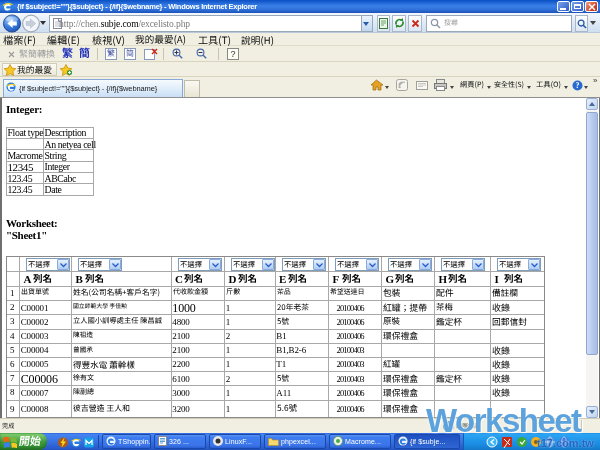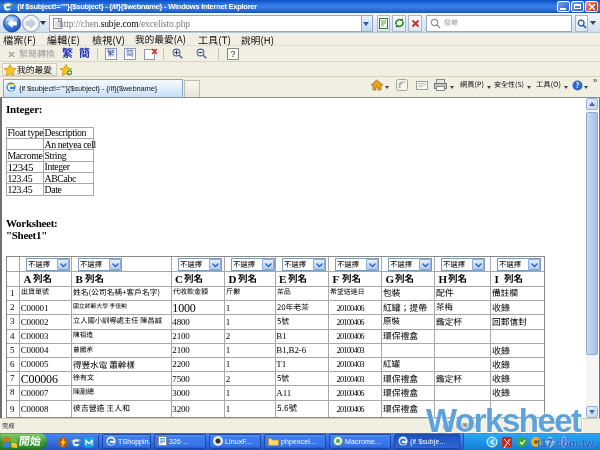--- a/index.html
+++ b/index.html
@@ -1038,21 +1038,21 @@
 <div class="abs ser" style="left:20.7px;top:374.5px;font-size:12px;line-height:9px;letter-spacing:-0.15px">C00006</div>
 <div class="abs" style="left:73.3px;top:374.0px;white-space:nowrap;line-height:0">
     <svg style="display:block;" width="21" height="8" viewBox="0 0 21 8">
       <g fill="#000" transform="translate(0,6) scale(0.00700)">
         <use href="#gr5F90" x="0"></use>
         <use href="#gr6709" x="1000"></use>
         <use href="#gr6587" x="2000"></use>
       </g>
     </svg>
   </div>
-<div class="abs ser" style="left:172.3px;top:374.5px;font-size:9px;line-height:9px;letter-spacing:-0.15px">7500</div>
+<div class="abs ser" style="left:172.3px;top:374.5px;font-size:9px;line-height:9px;letter-spacing:-0.15px">6100</div>
 <div class="abs ser" style="left:225.70000000000002px;top:374.5px;font-size:9px;line-height:9px;letter-spacing:-0.15px">2</div>
 <div class="abs" style="left:276.90000000000003px;top:374.0px;white-space:nowrap;line-height:0">
     <svg style="display:block;" width="12" height="9" viewBox="0 0 12 9">
       <g fill="#000" transform="translate(0,7) scale(0.00772)">
         <use href="#gr35" x="0"></use>
         <use href="#gr865F" x="555"></use>
       </g>
     </svg>
   </div>
 <div class="abs ser" style="left:336.5px;top:374.5px;font-size:8.5px;line-height:9px;letter-spacing:-0.85px">20100403</div>

